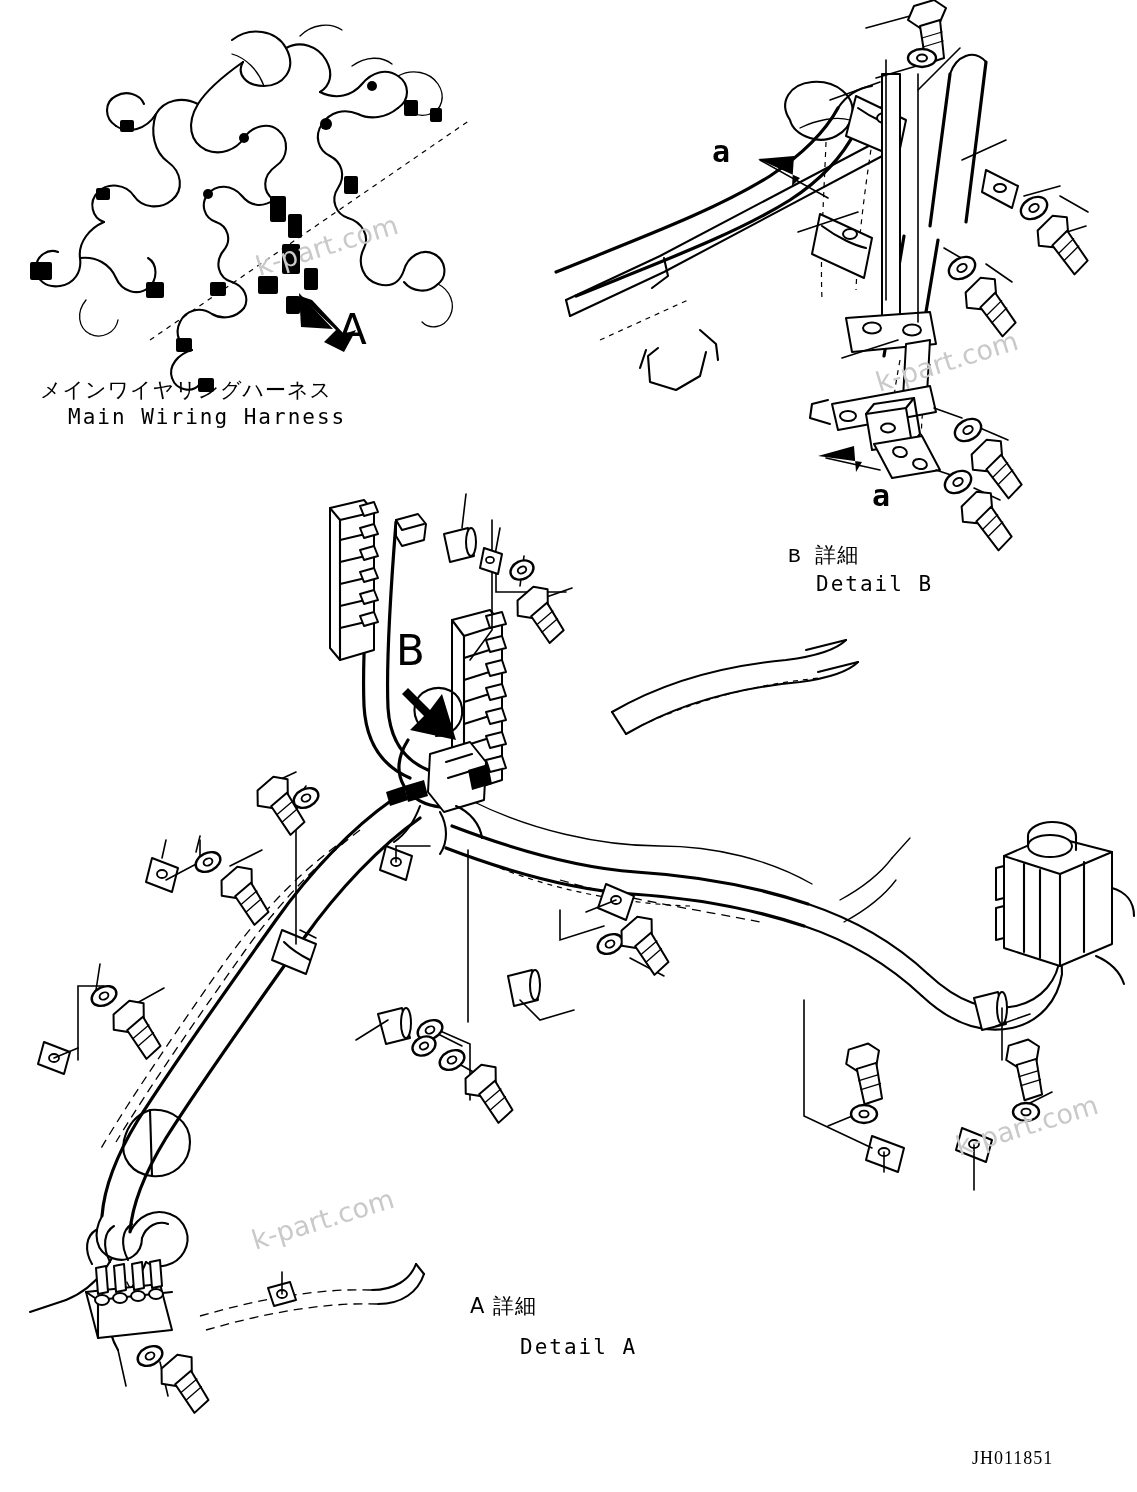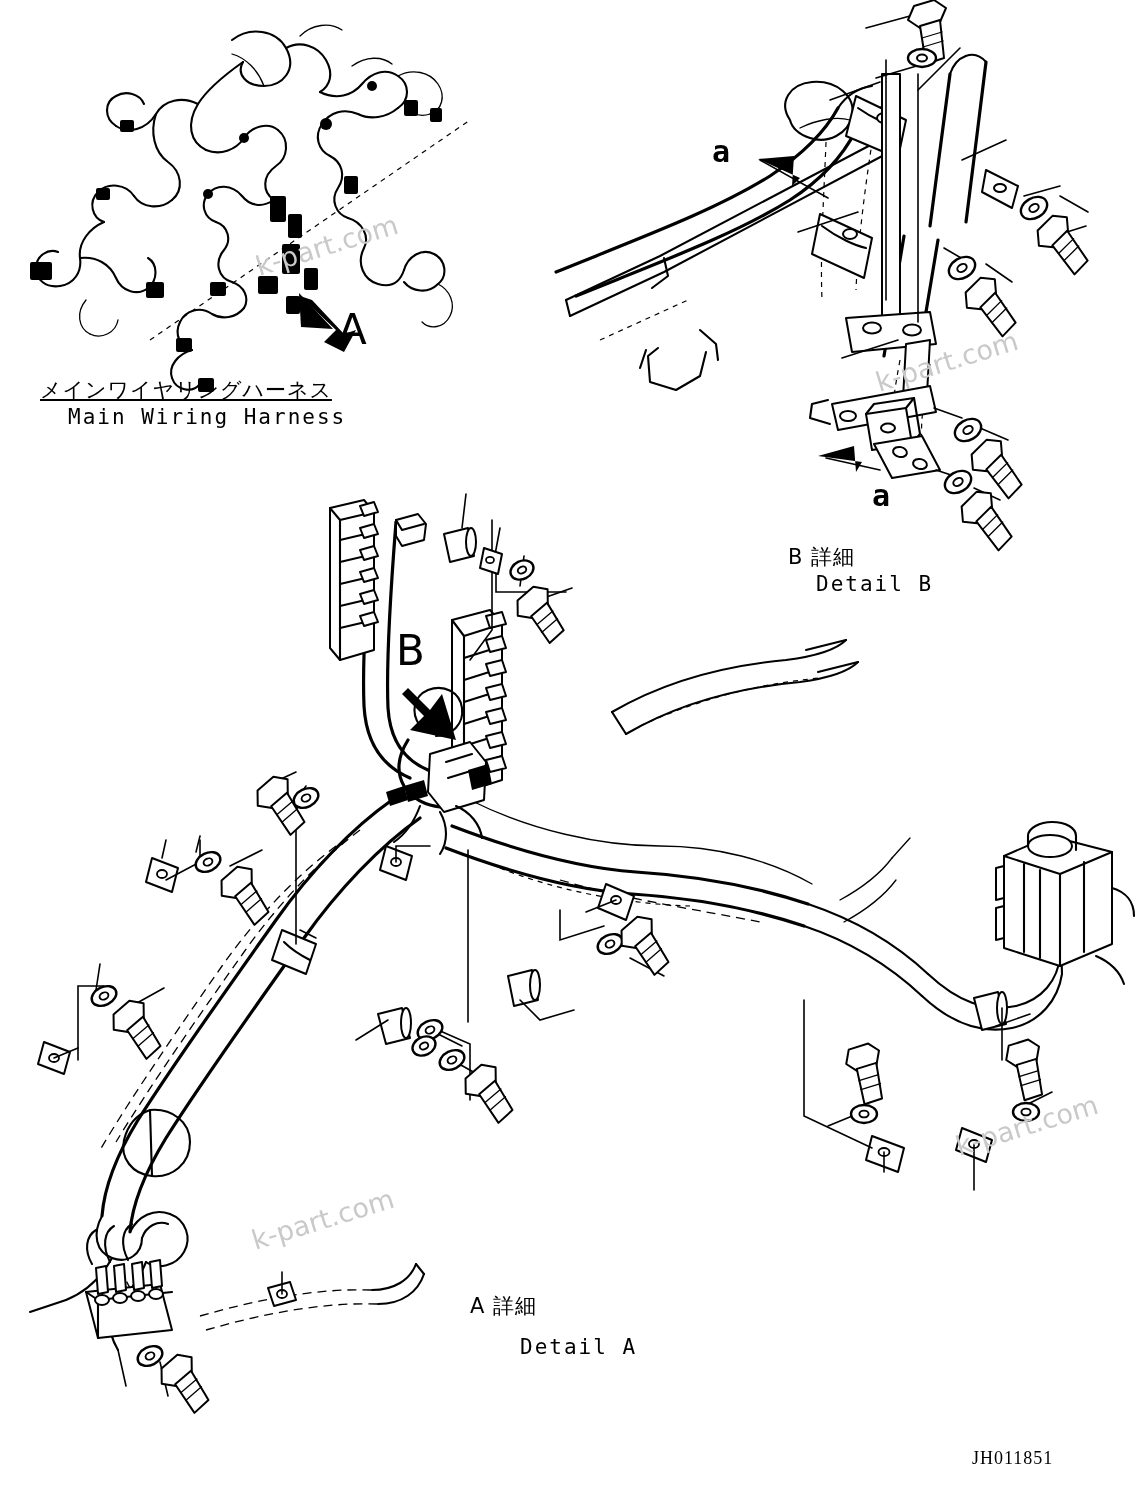--- a/index.html
+++ b/index.html
@@ -104,21 +104,21 @@
     </g>
 
     <g>
       <path class="fillk" d="M300 296 L336 330 L324 342 L344 352 L356 330 L344 334 L312 300 Z"></path>
       <path class="fillk" d="M299 293 L301 327 L333 329 Z"></path>
     </g>
   </svg>
 
   <div class="lbl callout" style="left:338px;top:305px;">A</div>
 
-  <div class="lbl cap-jp jp" style="left:40px;top:378px;text-decoration:underline;">メインワイヤリングハーネス</div>
+  <div class="lbl cap-jp jp" style="left:40px;top:378px;">メインワイヤリングハーネス</div>
   <div class="lbl cap-en mono" style="left:40px;top:405px;">Main Wiring Harness</div>
 
   <div class="wm" style="left:252px;top:252px;">k-part.com</div>
 
   <svg class="layer" viewBox="0 0 1137 1492">
     <g>
       <path class="s" d="M566 300 L660 256 L880 140"></path>
       <path class="s" d="M570 316 L664 272 L886 154"></path>
       <path class="s" d="M566 300 L570 316"></path>
       <path class="s" d="M652 288 L668 276 L664 258"></path>
@@ -270,21 +270,21 @@
         <path class="fillw" d="M964 492 L984 486 L996 494 L990 508 L970 514 L958 506 Z"></path>
         <path class="fillw" d="M970 512 L990 506 L994 542 L976 548 Z"></path>
         <path class="sT" d="M972 522 L992 516 M973 531 L993 525"></path>
       </g>
     </g>
   </svg>
 
   <div class="lbl viewletter" style="left:712px;top:134px;">a</div>
   <div class="lbl viewletter" style="left:872px;top:478px;">a</div>
 
-  <div class="lbl cap-jp jp" style="left:788px;top:545px;">B 詳細</div>
+  <div class="lbl cap-jp jp" style="left:788px;top:545px;font-family:Liberation Mono, monospace;">B 詳細</div>
   <div class="lbl cap-en mono" style="left:788px;top:572px;">Detail B</div>
 
   <div class="wm" style="left:872px;top:368px;">k-part.com</div>
 
   <svg class="layer" viewBox="0 0 1137 1492">
 
     <g>
       <path class="sH" d="M372 520 C366 596 362 660 364 706 C366 742 382 766 410 778"></path>
       <path class="sH" d="M396 522 C390 598 386 662 388 708 C390 740 404 760 428 770"></path>
 

